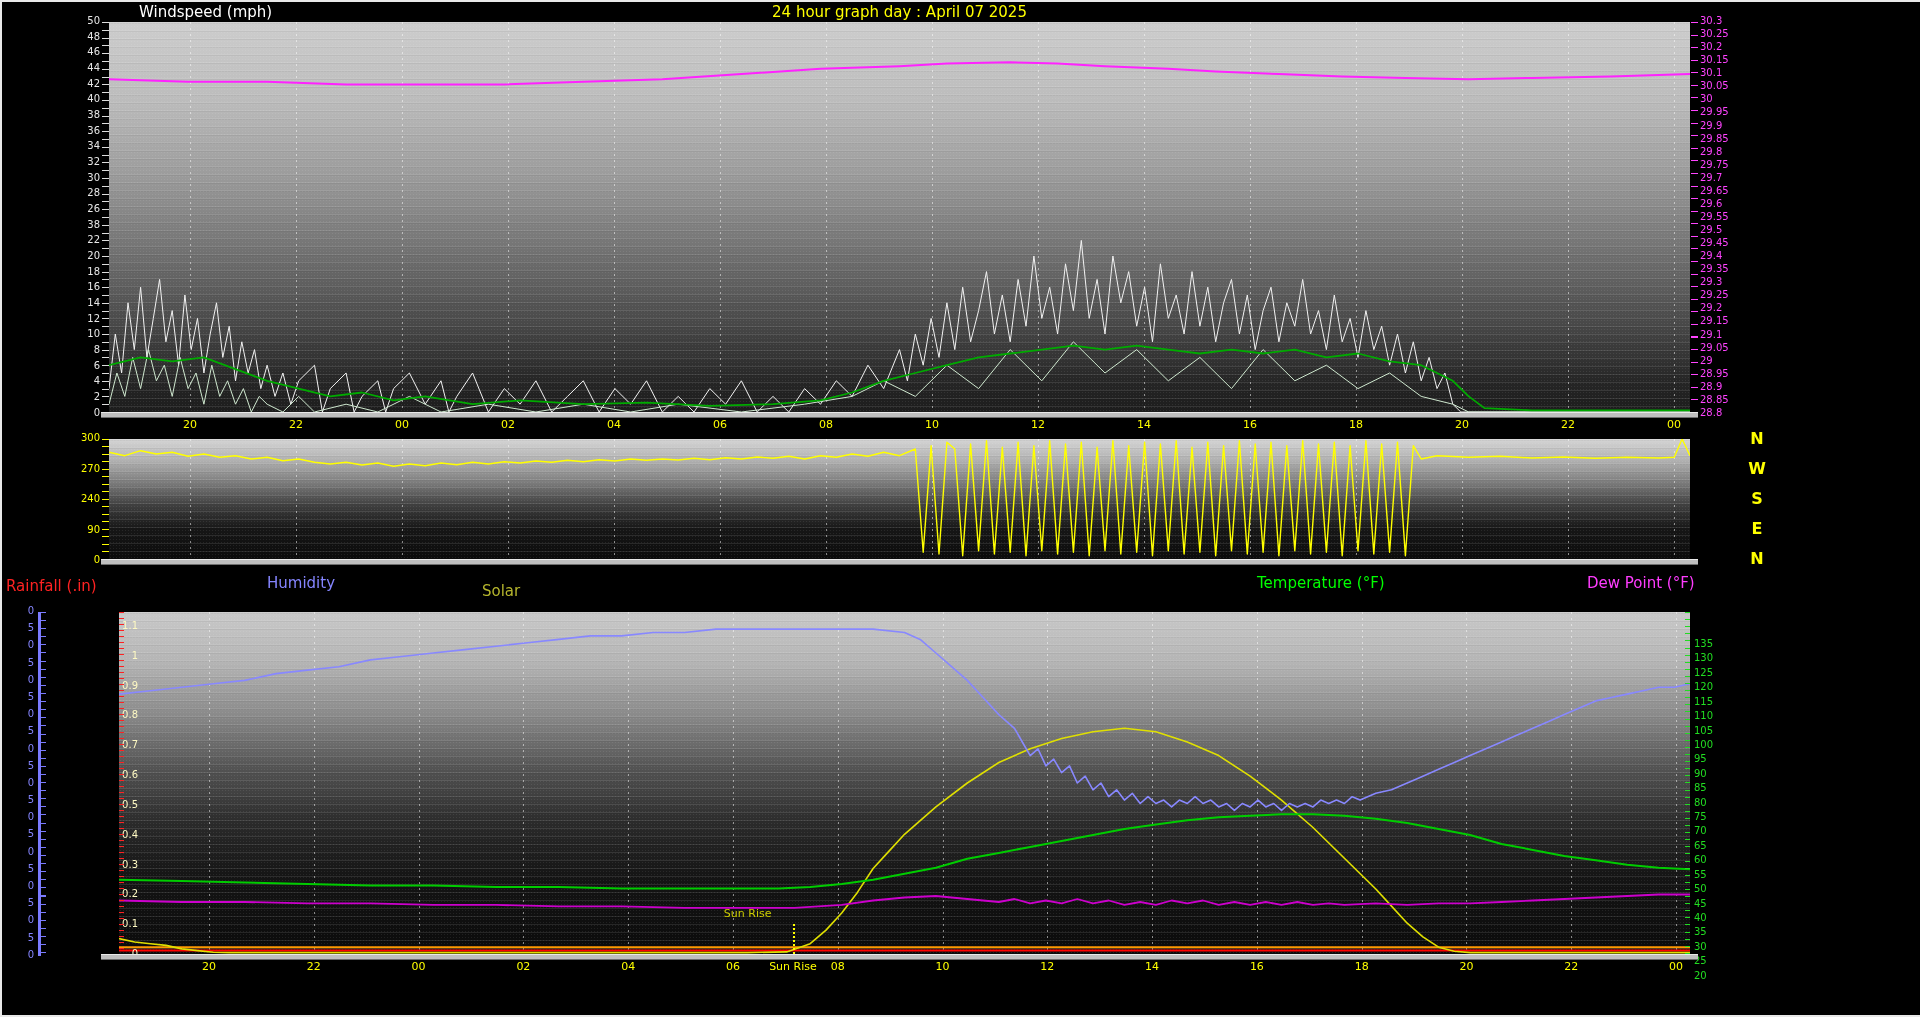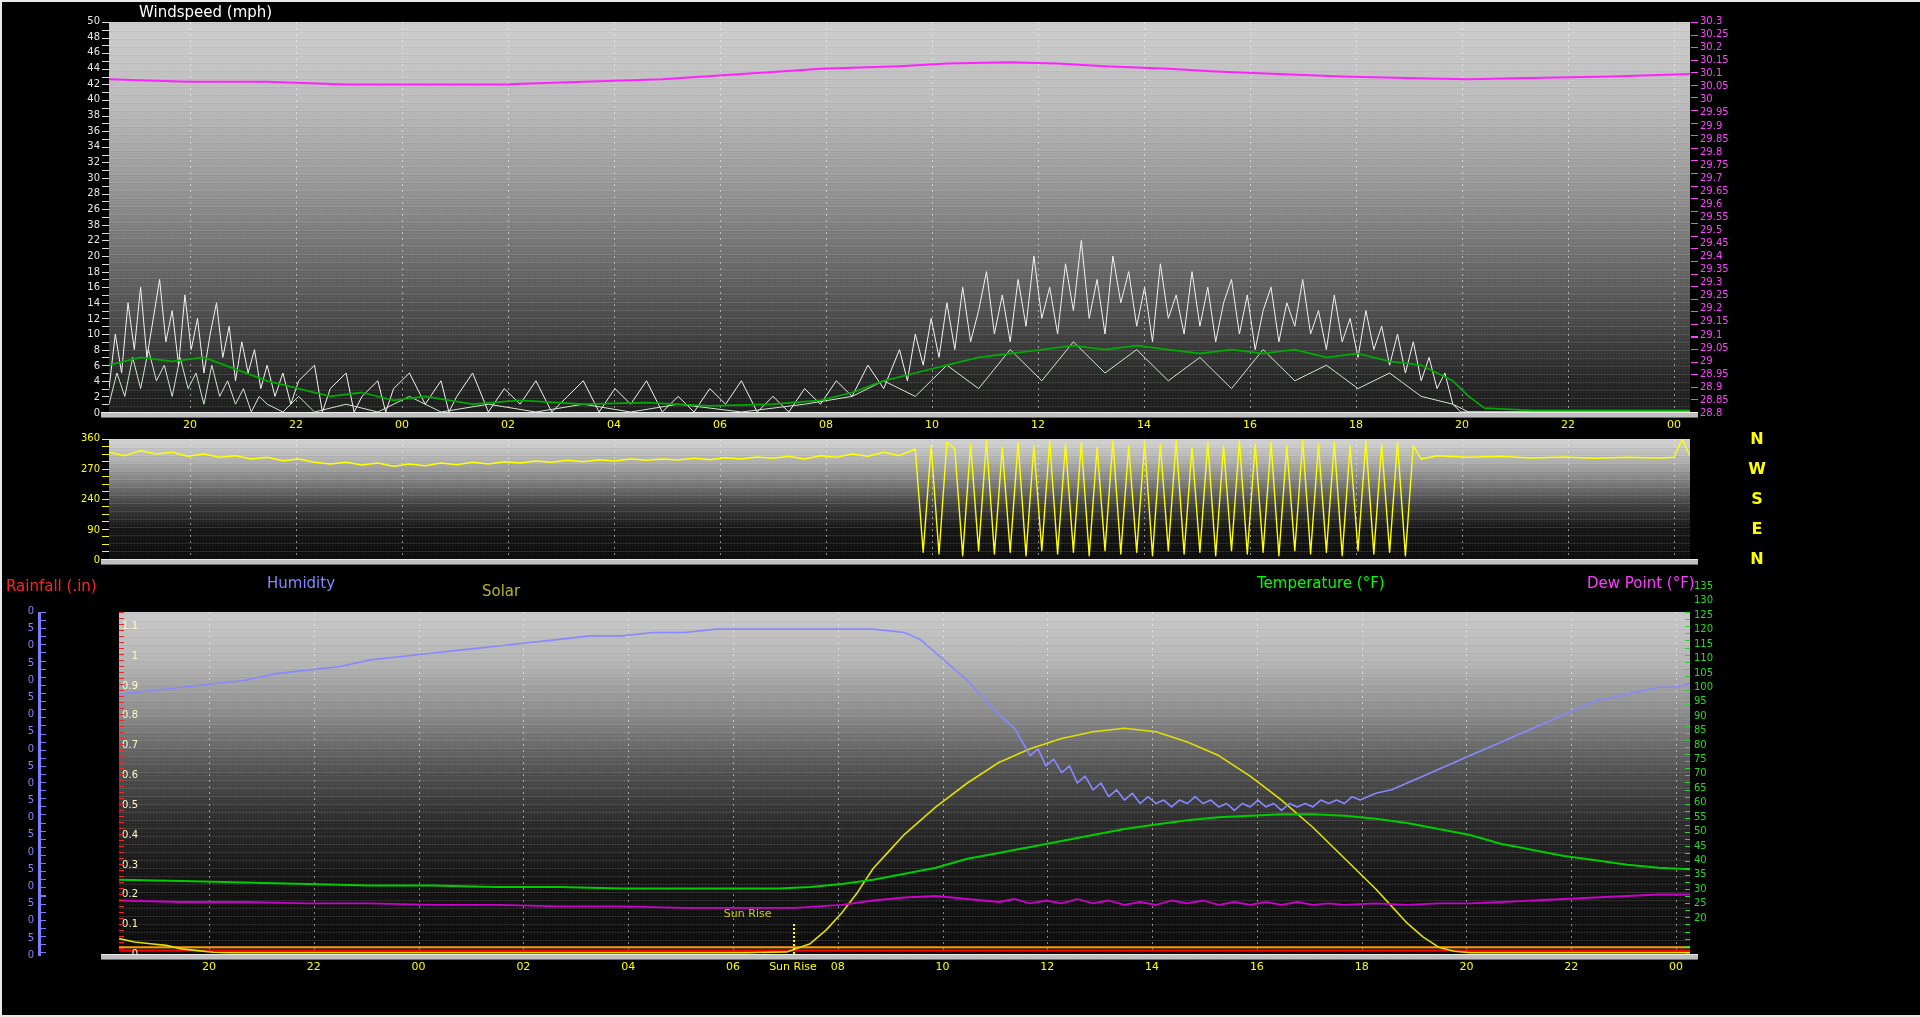--- a/index.html
+++ b/index.html
@@ -41,20 +41,21 @@
   .sunrise-line{position:absolute;bottom:0;width:0;height:30px;border-left:2px dotted #ffff00;z-index:6;}
   .sunrise-text{position:absolute;font-size:11px;color:#cccc00;z-index:6;white-space:nowrap;}
   .blueaxis{position:absolute;width:3px;background:#7b7bff;z-index:4;}
 </style>
 </head>
 <body>
 
 <div class="screen">
 
   <div class="lbl" style="left: 137px; top: 1px; color: rgb(255, 255, 255);">Windspeed (mph)</div>
+  <div class="lbl" style="left: 107px; top: 1px; width: 1581px; text-align: center; color: rgb(255, 255, 0);">24 hour graph day : April 07 2025</div>
   <div class="lbl" style="left: 1492px; top: 1px; color: rgb(255, 68, 255); margin-top: 44px;">Barometer (.in)</div>
 
   <div class="ticks t-right" style="left: 58px; top: 14px; width: 40px; height: 402px; color: rgb(232, 232, 232);">
       <span>50</span>
       <span>48</span>
       <span>46</span>
       <span>44</span>
       <span>42</span>
       <span>40</span>
       <span>38</span>
@@ -151,21 +152,21 @@
       <span style="left: 58.76%;">12</span>
       <span style="left: 65.46%;">14</span>
       <span style="left: 72.17%;">16</span>
       <span style="left: 78.87%;">18</span>
       <span style="left: 85.58%;">20</span>
       <span style="left: 92.28%;">22</span>
       <span style="left: 98.99%;">00</span>
     </div>
 
   <div class="ticks t-right" style="left: 58px; top: 431px; width: 40px; height: 132px; color: rgb(255, 255, 0);">
-      <span>360</span>
+      <span>300</span>
       <span>270</span>
       <span>240</span>
       <span>90</span>
       <span>0</span>
     </div>
   <div class="tickcol" style="left:100px;top:437px;width:7px;height:120px;background:repeating-linear-gradient(to bottom,#ffff00 0 1px,transparent 1px 7.5px);"></div>
   <div class="plot plot-mid">
     <div class="abs" style="inset:0;">
         <div class="gridline" style="left: 5.12%;"></div>
         <div class="gridline" style="left: 11.83%;"></div>
@@ -266,21 +267,21 @@
         <polyline points="0.0,326.6 15.7,330.0 31.4,331.7 47.1,333.4 62.8,336.9 78.6,338.6 94.3,340.3 110.0,340.6 628.4,340.6 667.7,339.9 691.2,331.7 707.0,318.1 722.7,301.0 738.4,280.4 754.1,256.5 769.8,239.4 785.5,222.3 816.9,194.9 848.3,171.0 879.8,150.5 911.2,136.8 942.6,126.5 974.0,119.7 1005.4,116.3 1036.9,119.7 1068.3,130.0 1099.7,143.6 1131.1,164.2 1162.5,188.1 1194.0,215.5 1225.4,246.2 1256.8,277.0 1272.5,294.1 1288.2,311.2 1303.9,324.9 1319.6,335.2 1335.3,339.3 1351.1,340.6 1571.0,340.6" fill="none" stroke="#e0e000" stroke-width="1.6" stroke-linejoin="round"></polyline>
         <polyline points="0.0,82.1 31.4,78.7 62.8,75.2 94.3,71.8 125.7,68.4 157.1,61.6 188.5,58.1 219.9,54.7 251.4,47.9 282.8,44.5 314.2,41.0 345.6,37.6 377.0,34.2 408.5,30.8 439.9,27.4 471.3,23.9 502.7,23.9 534.1,20.5 565.6,20.5 597.0,17.1 628.4,17.1 659.8,17.1 691.2,17.1 722.7,17.1 754.1,17.1 785.5,20.5 801.2,27.4 816.9,41.0 832.6,54.7 848.3,68.4 864.1,85.5 879.8,102.6 895.5,116.3 903.3,130.0 911.2,143.6 919.0,136.8 926.9,153.9 934.7,147.1 942.6,160.7 950.5,153.9 958.3,171.0 966.2,164.2 974.0,177.8 981.9,171.0 989.7,184.7 997.6,177.8 1005.4,188.1 1013.3,181.3 1021.2,191.5 1029.0,184.7 1036.9,191.5 1044.7,188.1 1052.6,194.9 1060.4,188.1 1068.3,191.5 1076.1,184.7 1084.0,191.5 1091.8,188.1 1099.7,194.9 1107.6,191.5 1115.4,198.4 1123.3,191.5 1131.1,194.9 1139.0,188.1 1146.8,194.9 1154.7,191.5 1162.5,198.4 1170.4,191.5 1178.3,194.9 1186.1,191.5 1194.0,194.9 1201.8,188.1 1209.7,191.5 1217.5,188.1 1225.4,191.5 1233.2,184.7 1241.1,188.1 1256.8,181.3 1272.5,177.8 1288.2,171.0 1303.9,164.2 1319.6,157.3 1335.3,150.5 1351.1,143.6 1366.8,136.8 1382.5,130.0 1398.2,123.1 1413.9,116.3 1429.6,109.4 1445.3,102.6 1461.0,95.8 1476.7,88.9 1492.4,85.5 1508.2,82.1 1523.9,78.7 1539.6,75.2 1555.3,75.2 1571.0,71.8" fill="none" stroke="#8888ff" stroke-width="1.6" stroke-linejoin="round"></polyline>
         <polyline points="0.0,267.7 62.8,269.1 125.7,270.6 188.5,272.1 251.4,273.6 314.2,273.6 377.0,275.1 439.9,275.1 502.7,276.6 565.6,276.6 628.4,276.6 659.8,276.6 691.2,275.1 722.7,272.1 754.1,267.7 785.5,261.7 816.9,255.8 848.3,246.8 879.8,240.9 911.2,234.9 942.6,229.0 974.0,223.0 1005.4,217.1 1036.9,212.6 1068.3,208.2 1099.7,205.2 1131.1,203.7 1162.5,202.2 1194.0,202.2 1225.4,203.7 1256.8,206.7 1288.2,211.1 1319.6,217.1 1351.1,223.0 1382.5,232.0 1413.9,237.9 1445.3,243.9 1476.7,248.3 1508.2,252.8 1539.6,255.8 1571.0,257.2" fill="none" stroke="#00cc00" stroke-width="2" stroke-linejoin="round"></polyline>
         <polyline points="0.0,288.5 62.8,290.0 125.7,290.0 188.5,291.4 251.4,291.4 314.2,292.9 377.0,292.9 439.9,294.4 502.7,294.4 565.6,295.9 628.4,295.9 675.5,295.9 722.7,292.9 754.1,288.5 785.5,285.5 816.9,284.0 848.3,287.0 879.8,290.0 895.5,287.0 911.2,291.4 926.9,288.5 942.6,291.4 958.3,287.0 974.0,291.4 989.7,288.5 1005.4,292.9 1021.2,290.0 1036.9,292.9 1052.6,288.5 1068.3,291.4 1084.0,288.5 1099.7,292.9 1115.4,290.0 1131.1,292.9 1146.8,290.0 1162.5,292.9 1178.3,290.0 1194.0,292.9 1209.7,291.4 1225.4,292.9 1256.8,291.4 1288.2,292.9 1319.6,291.4 1351.1,291.4 1382.5,290.0 1413.9,288.5 1445.3,287.0 1476.7,285.5 1508.2,284.0 1539.6,282.5 1571.0,282.5" fill="none" stroke="#cc00cc" stroke-width="1.8" stroke-linejoin="round"></polyline>
       </svg>
     <div class="sunrise-line" style="left:42.9%;"></div>
     <div class="sunrise-text" style="left:38.5%;bottom:34px;">Sun Rise</div>
   </div>
   <div class="tickcol" style="left:117px;top:610px;width:5px;height:342px;background:repeating-linear-gradient(to bottom,#ff2222 0 1px,transparent 1px 6px);z-index:6;"></div>
   <div class="tickcol" style="left:1683px;top:610px;width:5px;height:342px;background:repeating-linear-gradient(to bottom,#22dd22 0 1px,transparent 1px 7.1px);z-index:6;"></div>
-  <div class="ticks t-left" style="left: 1692px; top: 579px; width: 30px; height: 342px; color: rgb(34, 221, 34);">
+  <div class="ticks t-left" style="left: 1692px; top: 637px; width: 30px; height: 342px; color: rgb(34, 221, 34);">
       <span>135</span>
       <span>130</span>
       <span>125</span>
       <span>120</span>
       <span>115</span>
       <span>110</span>
       <span>105</span>
       <span>100</span>
       <span>95</span>
       <span>90</span>

